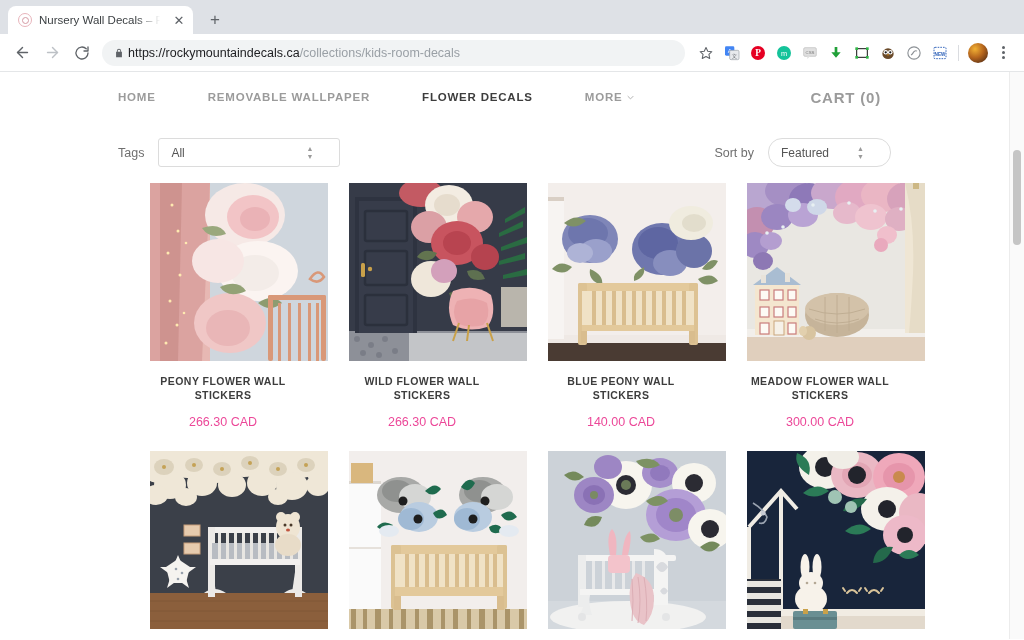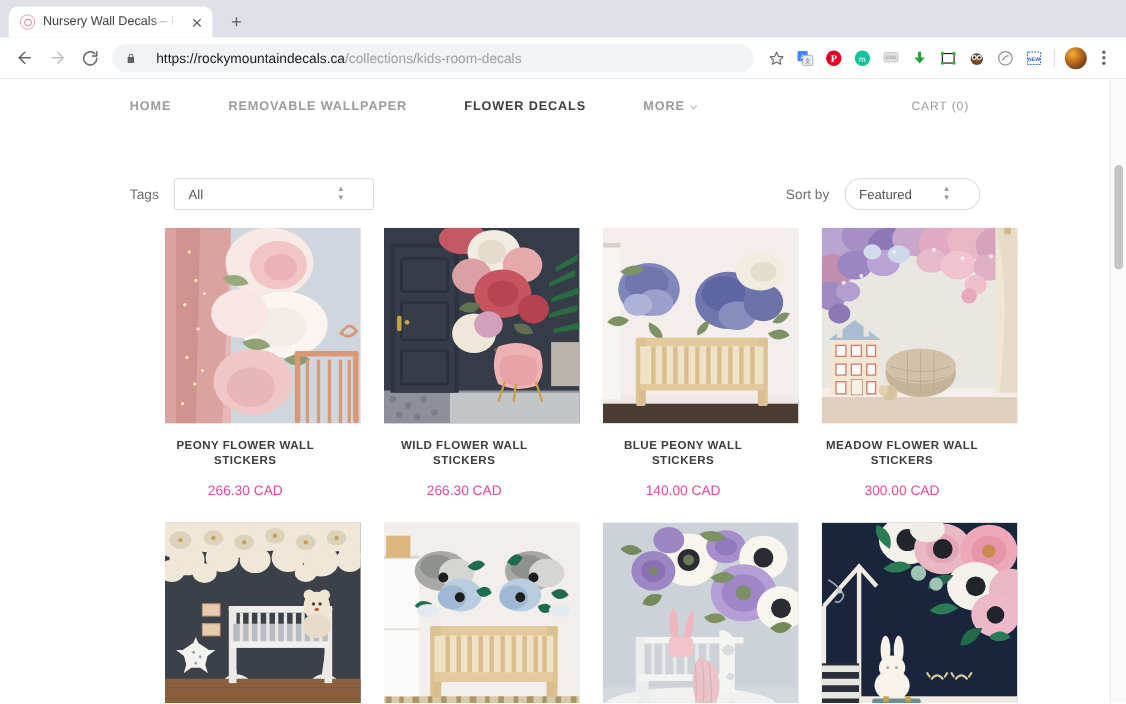--- a/index.html
+++ b/index.html
@@ -62,21 +62,21 @@
     width: 28px; height: 28px; flex: 0 0 28px;
     display: flex; align-items: center; justify-content: center;
     color: #5f6368;
   }
   .nav-btn svg { display:block; }
   .nav-btn.disabled { color: #bdc1c6; }
 
   .omnibox {
     flex: 1 1 auto; height: 26px; margin: 0 6px 0 4px;
     background: #f1f3f4; border-radius: 13px;
-    display: flex; align-items: center; padding: 0 12px; gap: 18px;
+    display: flex; align-items: center; padding: 0 12px; gap: 4px;
     min-width: 0;
   }
   .lock-icon { flex: 0 0 10px; color: #5f6368; display:flex; }
   .omnibox-url {
     font-size: 12.5px; color: #9aa0a6; white-space: nowrap;
     overflow: hidden; text-overflow: ellipsis;
   }
   .omnibox-url b { color: #202124; font-weight: 400; }
 
   .ext-row { display: flex; align-items: center; gap: 1px; flex: 0 0 auto; }
@@ -112,27 +112,27 @@
   }
   .nav-links { display: flex; align-items: center; gap: 16px; flex: 1 1 auto; }
   .nav-link {
     font-size: 11.5px; letter-spacing: 0.8px; font-weight: 700;
     color: #9b9b9b; margin-right: 36px; white-space: nowrap;
   }
   .nav-link.active { color: #3d3d3d; }
   .nav-link.more { display: flex; align-items: center; gap: 5px; }
   .caret { font-size: 8px; color: #b0b0b0; }
   .cart-link {
-    font-size: 11px; letter-spacing: 0.8px; font-weight: 400;
+    font-size: 15px; letter-spacing: 0.8px; font-weight: 700;
     color: #9b9b9b; white-space: nowrap; text-align: right;
   }
 
   .filters {
     display: flex; align-items: center;
-    padding: 0 118px; margin-top: 40px; justify-content: flex-end;
+    padding: 0 118px; margin-top: 16px; justify-content: flex-end;
   }
   .filter-group { display: flex; align-items: center; gap: 14px; }
   .filter-group.right { margin-left: auto; }
   .filter-label { font-size: 12.5px; color: #6f6f6f; }
   .select {
     border: 1px solid #dcdcdc; border-radius: 3px;
     background: #fff; height: 29px;
     display: flex; align-items: center;
     padding: 0 26px 0 12px; position: relative;
     font-size: 12px; color: #555;

